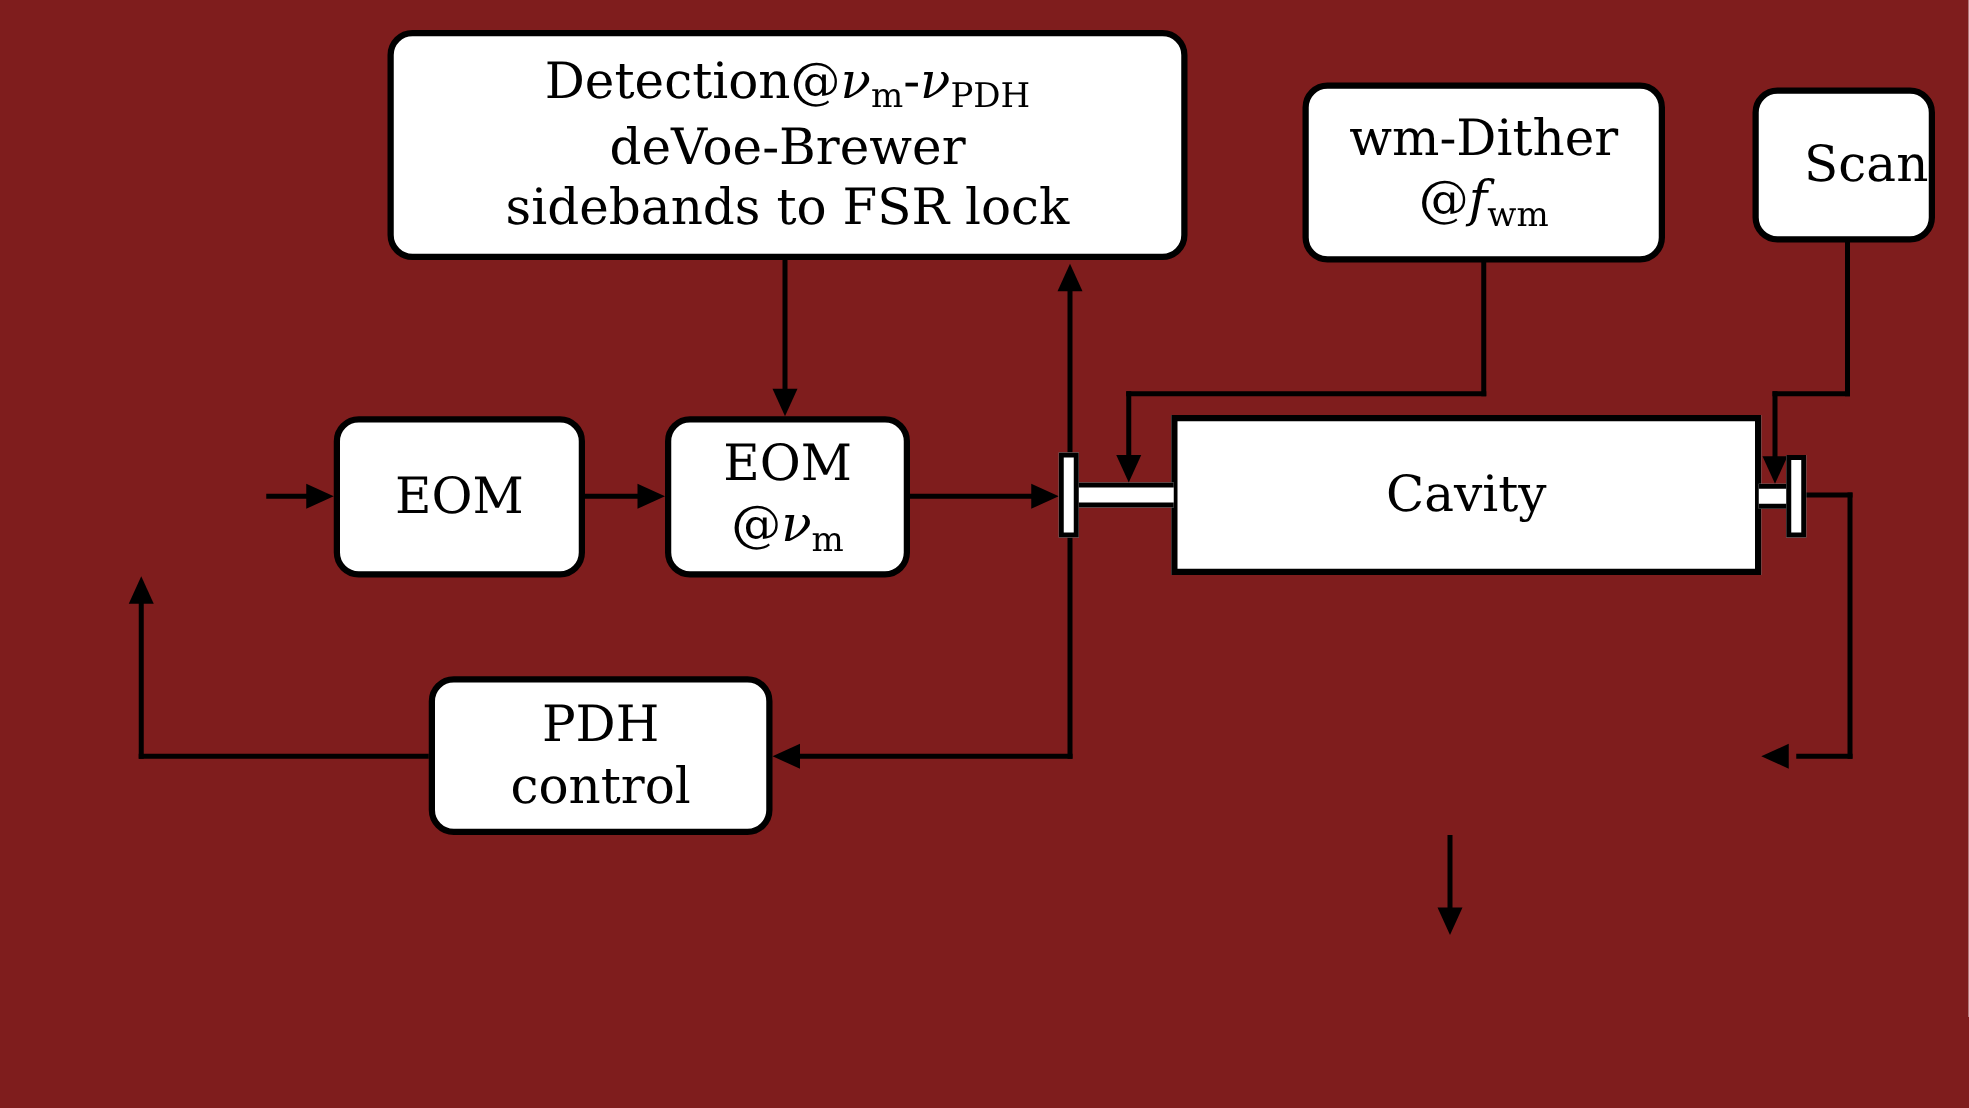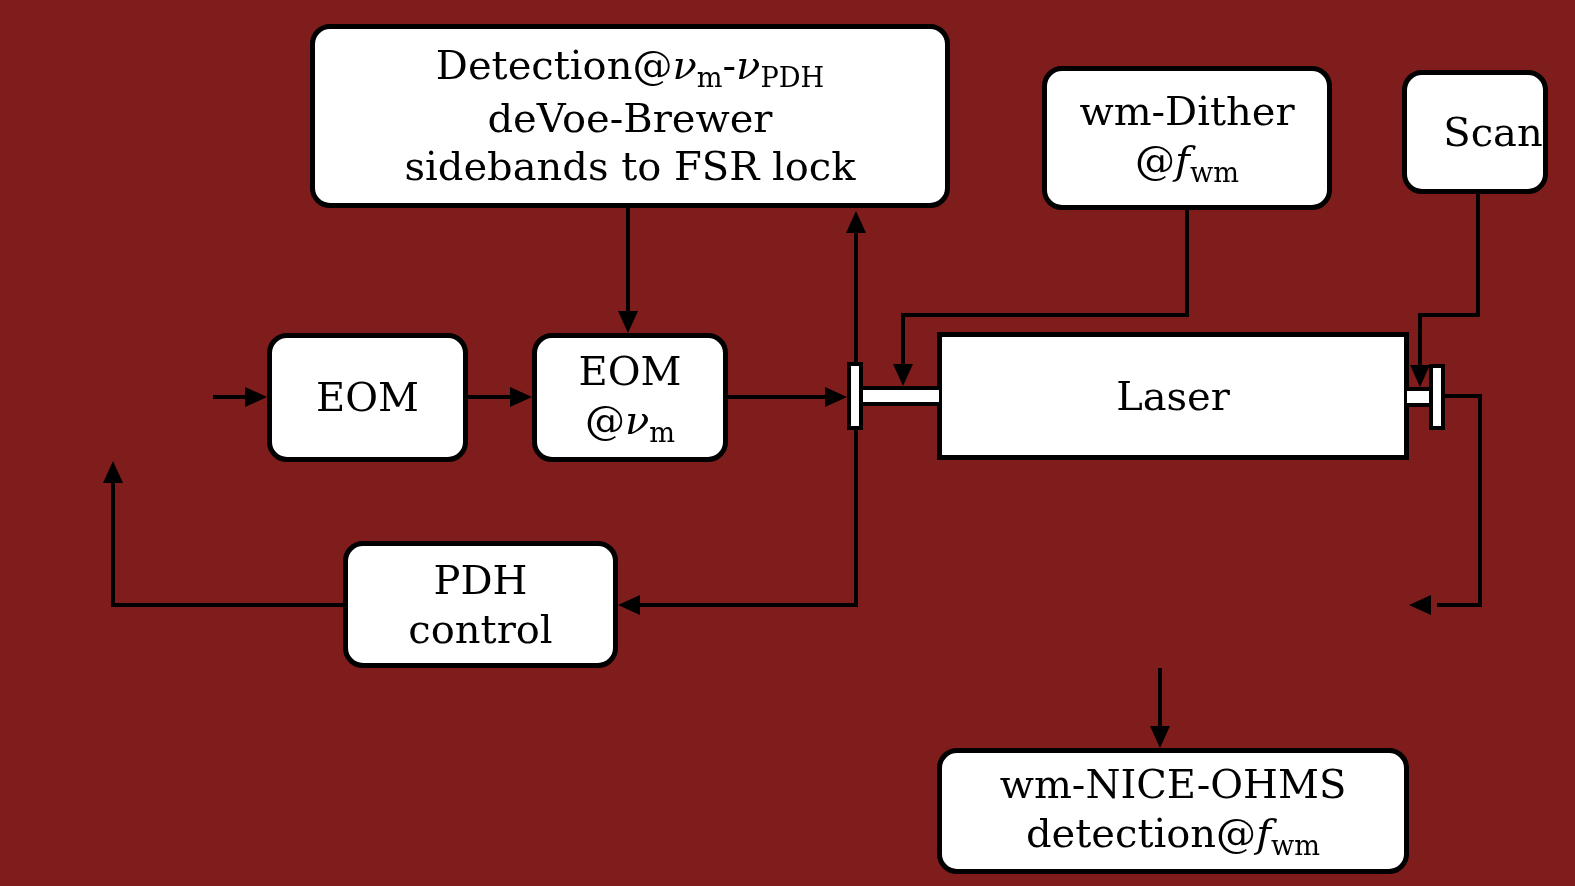--- a/index.html
+++ b/index.html
@@ -47,33 +47,29 @@
   <div class="box" style="left:267px;top:333px;width:201px;height:129px;">
     <div class="bline"><span>EOM</span></div>
   </div>
 
   <div class="box" style="left:532px;top:333px;width:196px;height:129px;">
     <div class="bline"><span>EOM</span></div>
     <div class="bline"><span>@</span><span class="seg-i">ν</span><span class="seg-sub">m</span></div>
   </div>
 
   <div class="box sq" style="left:937px;top:332px;width:472px;height:128px;">
-    <div class="bline"><span>Laser</span></div>
+    <div class="bline"><span>Cavity</span></div>
   </div>
 
   <div class="box" style="left:343px;top:541px;width:275px;height:127px;">
     <div class="bline"><span>PDH</span></div>
     <div class="bline"><span>control</span></div>
   </div>
 
 
-  <div class="box" style="left:937px;top:748px;width:472px;height:126px;">
-    <div class="bline"><span>wm-NICE-OHMS</span></div>
-    <div class="bline"><span>detection@</span><span class="seg-i">f</span><span class="seg-sub">wm</span></div>
-  </div>
 
   <div class="tube" style="left:861px;top:386px;width:78px;height:20px;"></div>
   <div class="tube" style="left:1407px;top:387px;width:24px;height:20px;"></div>
   <div class="mirror" style="left:847px;top:362px;width:16px;height:68px;"></div>
   <div class="mirror" style="left:1429px;top:364px;width:16px;height:66px;"></div>
 
   <div class="hline" style="left:213px;top:395px;width:36px;"></div>
   <div class="ah ah-r" style="left:245px;top:387px;"></div>
 
   <div class="hline" style="left:468px;top:395px;width:46px;"></div>

